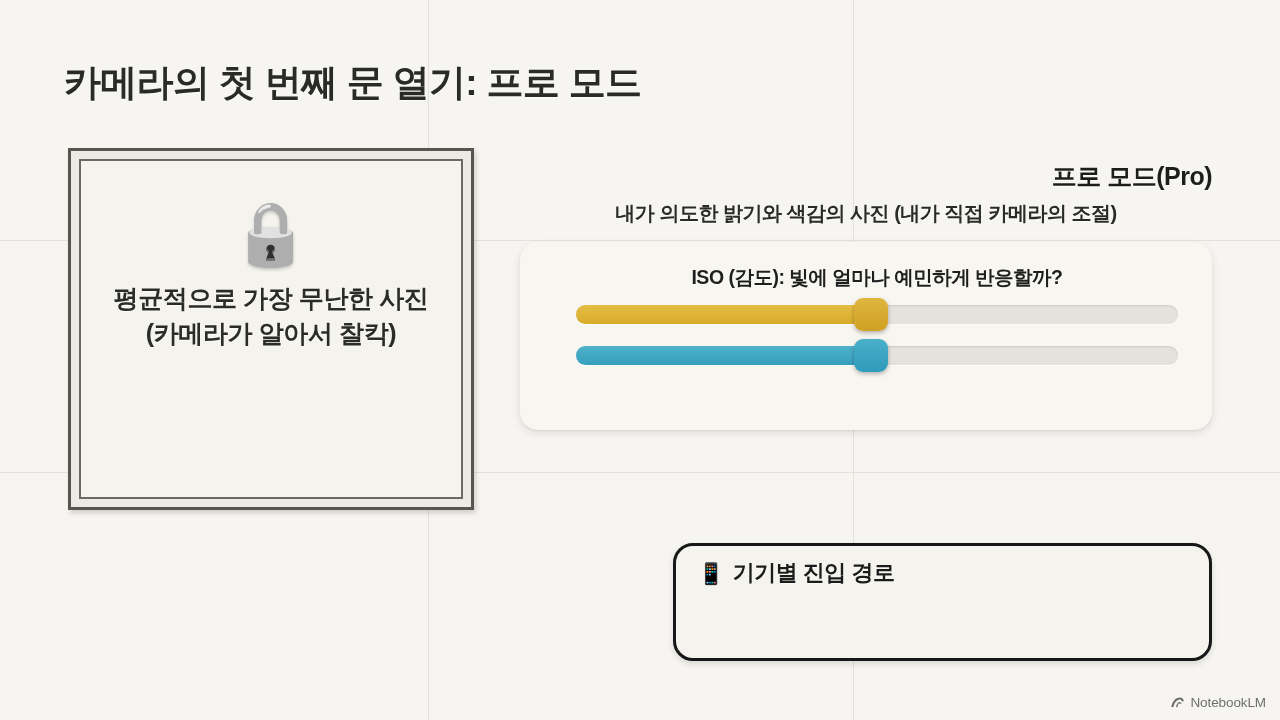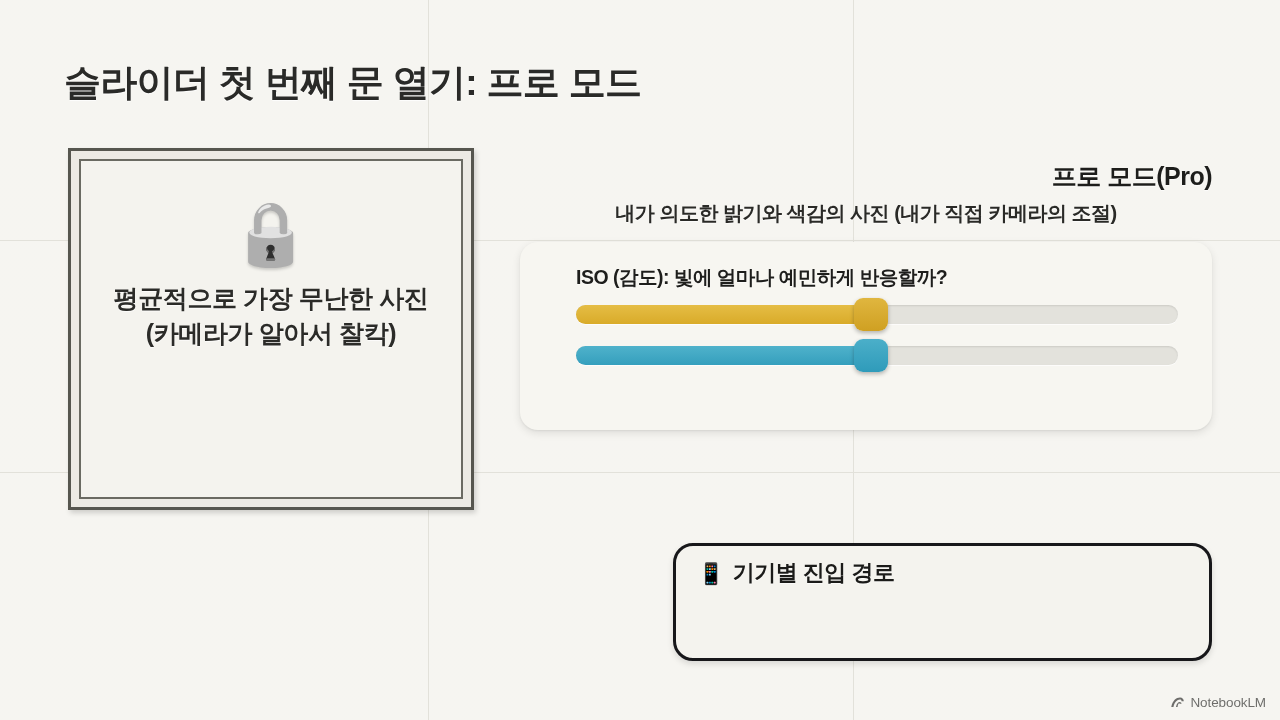--- a/index.html
+++ b/index.html
@@ -141,20 +141,21 @@
     position: absolute;
     left: 520px;
     top: 242px;
     width: 692px;
     height: 188px;
     background: #f7f6f1;
     border-radius: 18px;
     box-shadow: 0 3px 9px rgba(0,0,0,0.10), 0 1px 2px rgba(0,0,0,0.06);
     box-sizing: border-box;
     padding: 22px 34px 0 56px;
+    text-align: center;
   }
   .slider-row { margin-bottom: 22px; }
   .slider-label {
     font-size: 19.5px;
     font-weight: 700;
     color: #1e1e1c;
     letter-spacing: -0.5px;
     margin-bottom: 14px;
     text-shadow: 0 1px 1px rgba(255,255,255,0.7);
   }
@@ -265,21 +266,21 @@
 </head>
 <body>
 
 <div id="slide">
 
   <div class="grid-line grid-v gv1"></div>
   <div class="grid-line grid-v gv2"></div>
   <div class="grid-line grid-h gh1"></div>
   <div class="grid-line grid-h gh2"></div>
 
-  <div class="slide-title">슬라이더 첫 번째 문 열기: 프로 모드</div>
+  <div class="slide-title">카메라의 첫 번째 문 열기: 프로 모드</div>
 
   <div class="auto-frame">
     <div class="auto-frame-mid"></div>
     <div class="auto-frame-inner">
       <div class="lock-icon">🔒</div>
       <div class="auto-desc">
         <div>평균적으로 가장 무난한 사진</div>
         <div>(카메라가 알아서 찰칵)</div>
       </div>
     </div>

